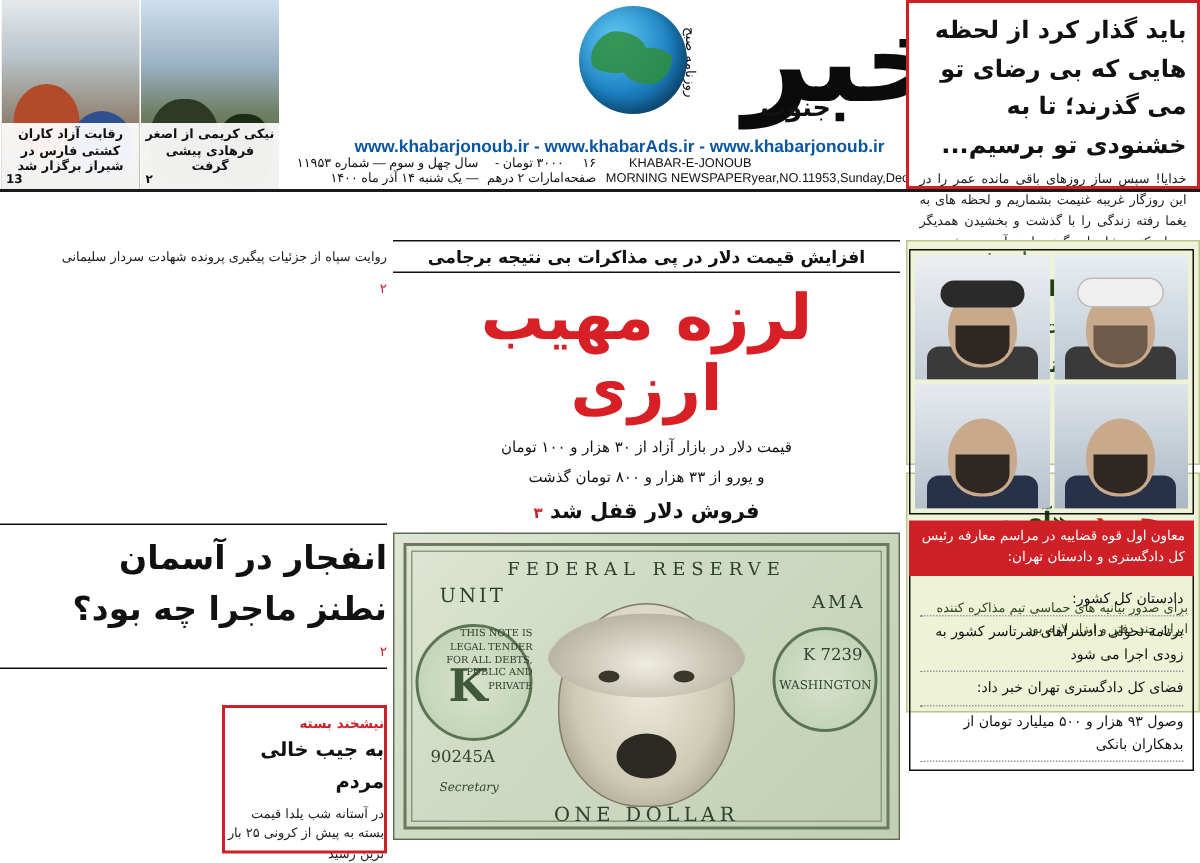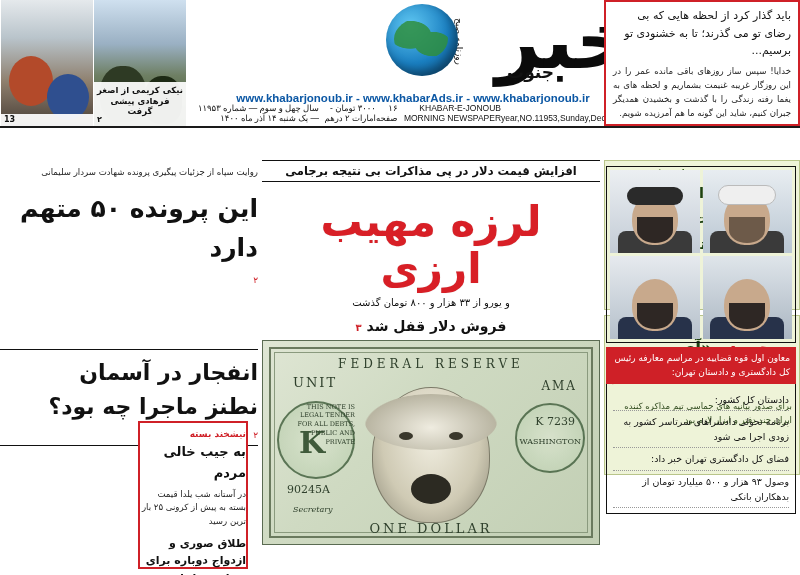--- a/index.html
+++ b/index.html
@@ -53,38 +53,38 @@
     repeating-linear-gradient(0deg,#111 0 3px,transparent 3px 6px);
     background-blend-mode:multiply;border:2px solid #fff;}
   .mast-right .stamp{position:absolute;right:4px;top:44px;width:30px;height:20px;background:#cf2027;}
   .mast-side-note{position:absolute;right:44px;top:2px;width:112px;font-size:8px;line-height:1.5;
     text-align:right;color:#111;}
   .mast-org{position:absolute;right:44px;bottom:20px;width:110px;font-size:8px;line-height:1.5;text-align:right;}
 
   
   .topred{position:absolute;right:0;top:0;width:196px;height:126px;border:2px solid #cf2027;box-sizing:border-box;
     padding:5px 7px;background:#fff;}
-  .topred .hl{font-size:11px;line-height:1.6;font-weight:normal;color:#111;text-align:right;}
+  .topred .hl{font-size:16px;line-height:1.6;font-weight:bold;color:#111;text-align:right;}
   .topred .body{font-size:8.6px;line-height:1.62;text-align:justify;margin-top:5px;color:#222;}
 
   
   .content{position:absolute;left:0;right:0;top:160px;bottom:0;}
 
   
   .col-right{position:absolute;right:0;top:0;width:196px;bottom:4px;}
   .green-box{background:#eef3d8;border:1px solid #b9c58a;padding:6px 7px;box-sizing:border-box;}
   .tag-green{font-size:8.5px;color:#36631f;text-align:left;font-weight:bold;}
   .head-green{font-size:14.5px;line-height:1.75;font-weight:bold;color:#1c4010;text-align:right;margin-top:4px;}
   .pgnum{font-size:9px;color:#36631f;margin-top:4px;}
 
   
   .col-center{position:absolute;right:200px;left:262px;top:0;bottom:4px;}
   .kicker{border:1px solid #111;border-right:none;border-left:none;padding:3px 4px;text-align:center;
     font-size:11.5px;font-weight:bold;color:#111;}
-  .mainhead{color:#d81f26;font-weight:bold;text-align:center;font-size:42px;line-height:1.12;margin-top:16px;
+  .mainhead{color:#d81f26;font-weight:bold;text-align:center;font-size:42px;line-height:1.12;margin-top:6px;
     text-shadow:0 0 1px rgba(0,0,0,.15);}
   .subhead{font-size:10px;line-height:1.75;text-align:center;margin-top:8px;color:#111;}
   .sellhead{font-size:14px;font-weight:bold;text-align:center;margin-top:6px;color:#111;}
 
   
   .dollar{position:relative;margin:6px auto 0;width:100%;height:205px;border:1px solid #5a6b52;box-sizing:border-box;
     background:linear-gradient(135deg,#dfe6d4 0%,#cfdac2 40%,#c2cfb4 100%);overflow:hidden;}
   .dollar .frame{position:absolute;inset:6px;border:2px solid #6a7a5e;}
   .dollar .frame2{position:absolute;inset:11px;border:1px solid #8a9a7e;}
   .dollar .seal{position:absolute;left:14px;top:60px;width:74px;height:74px;border-radius:50%;
@@ -155,20 +155,21 @@
           <div class="ph-fig f2"></div>
         <div class="mast-cap">
           <span>نیکی کریمی از اصغر فرهادی پیشی گرفت</span>
           <span class="pg">۲</span>
         </div>
       </div>
       <div class="mast-photo ph2">
         <div class="ph-fig f1"></div>
           <div class="ph-fig f2"></div>
         <div class="mast-cap">
+          <span>رقابت آزاد کاران کشتی فارس در شیراز برگزار شد</span>
           <span class="pg">13</span>
         </div>
       </div>
     </div>
 
     <div class="mast-center">
       <div class="logo-row">
         <span class="logo-kh">خبر</span>
       </div>
       <div class="logo-sub">جنوب</div>
@@ -219,20 +220,21 @@
         </div>
         <div class="tiny" style="margin-top:22px;color:#2f4a1d;">برای صدور بیانیه های حماسی تیم مذاکره کننده ایران چند دفتر و ابزار لازم بود</div>
         <div style="position:absolute;left:6px;top:56px;font-size:10px;color:#d06a6a;opacity:.75;transform:rotate(-6deg);">Pishkhan.com</div>
       </div>
     </div>
 
     <div class="col-center">
       <div class="kicker">افزایش قیمت دلار در پی مذاکرات بی نتیجه برجامی</div>
       <div class="mainhead">لرزه مهیب</div>
       <div class="mainhead" style="margin-top:0;">ارزی</div>
+      <div class="subhead">قیمت دلار در بازار آزاد از ۳۰ هزار و ۱۰۰ تومان</div>
       <div class="subhead" style="margin-top:2px;">و یورو از ۳۳ هزار و ۸۰۰ تومان گذشت</div>
       <div class="sellhead">
         <span>فروش دلار قفل شد</span>
         <span style="font-size:10px;color:#cf2027;">۳</span>
       </div>
 
       <div class="dollar">
         <div class="frame"></div>
           <div class="frame2"></div>
         <div class="seal"></div>
@@ -252,30 +254,29 @@
         <div class="txt t-legal">THIS NOTE IS LEGAL TENDER FOR ALL DEBTS, PUBLIC AND PRIVATE</div>
         <div class="txt t-num2">90245A</div>
         <div class="txt t-sign">Secretary</div>
         <div class="txt t-bottom">ONE DOLLAR</div>
       </div>
     </div>
 
     <div class="col-left">
       <div class="box" style="height:190px;border:none;border-bottom:1px solid #111;">
         <div class="tiny">روایت سپاه از جزئیات پیگیری پرونده شهادت سردار سلیمانی</div>
-        <div class="hd-xl" style="font-size:25px;margin-top:10px;">این پرونده ۵۰ متهم دارد</div>
         <div class="pg-red" style="margin-top:8px;">۲</div>
       </div>
 
       <div class="box" style="height:96px;border:none;border-bottom:1px solid #111;">
         <div class="hd-xl" style="font-size:22px;margin-left:24px;">انفجار در آسمان نطنز ماجرا چه بود؟</div>
         <div class="pg-red" style="margin-top:6px;">۲</div>
       </div>
 
-      <div class="box box-red" style="position:absolute;left:138px;width:110px;bottom:2px;height:148px;">
+      <div class="box box-red" style="position:absolute;left:148px;width:110px;bottom:2px;height:99px;">
         <div class="tag-red">نیشخند بسته</div>
         <div class="hd-lg" style="font-size:13px;margin-top:3px;">به جیب خالی مردم</div>
         <div class="tiny" style="margin-top:4px;">در آستانه شب یلدا قیمت بسته به پیش از کرونی ۲۵ بار ترین رسید</div>
         <div class="hd-lg" style="font-size:11px;margin-top:6px;">طلاق صوری و ازدواج دوباره برای دریافت وام!</div>
 
       </div>
     </div>
 
   </div>
 

